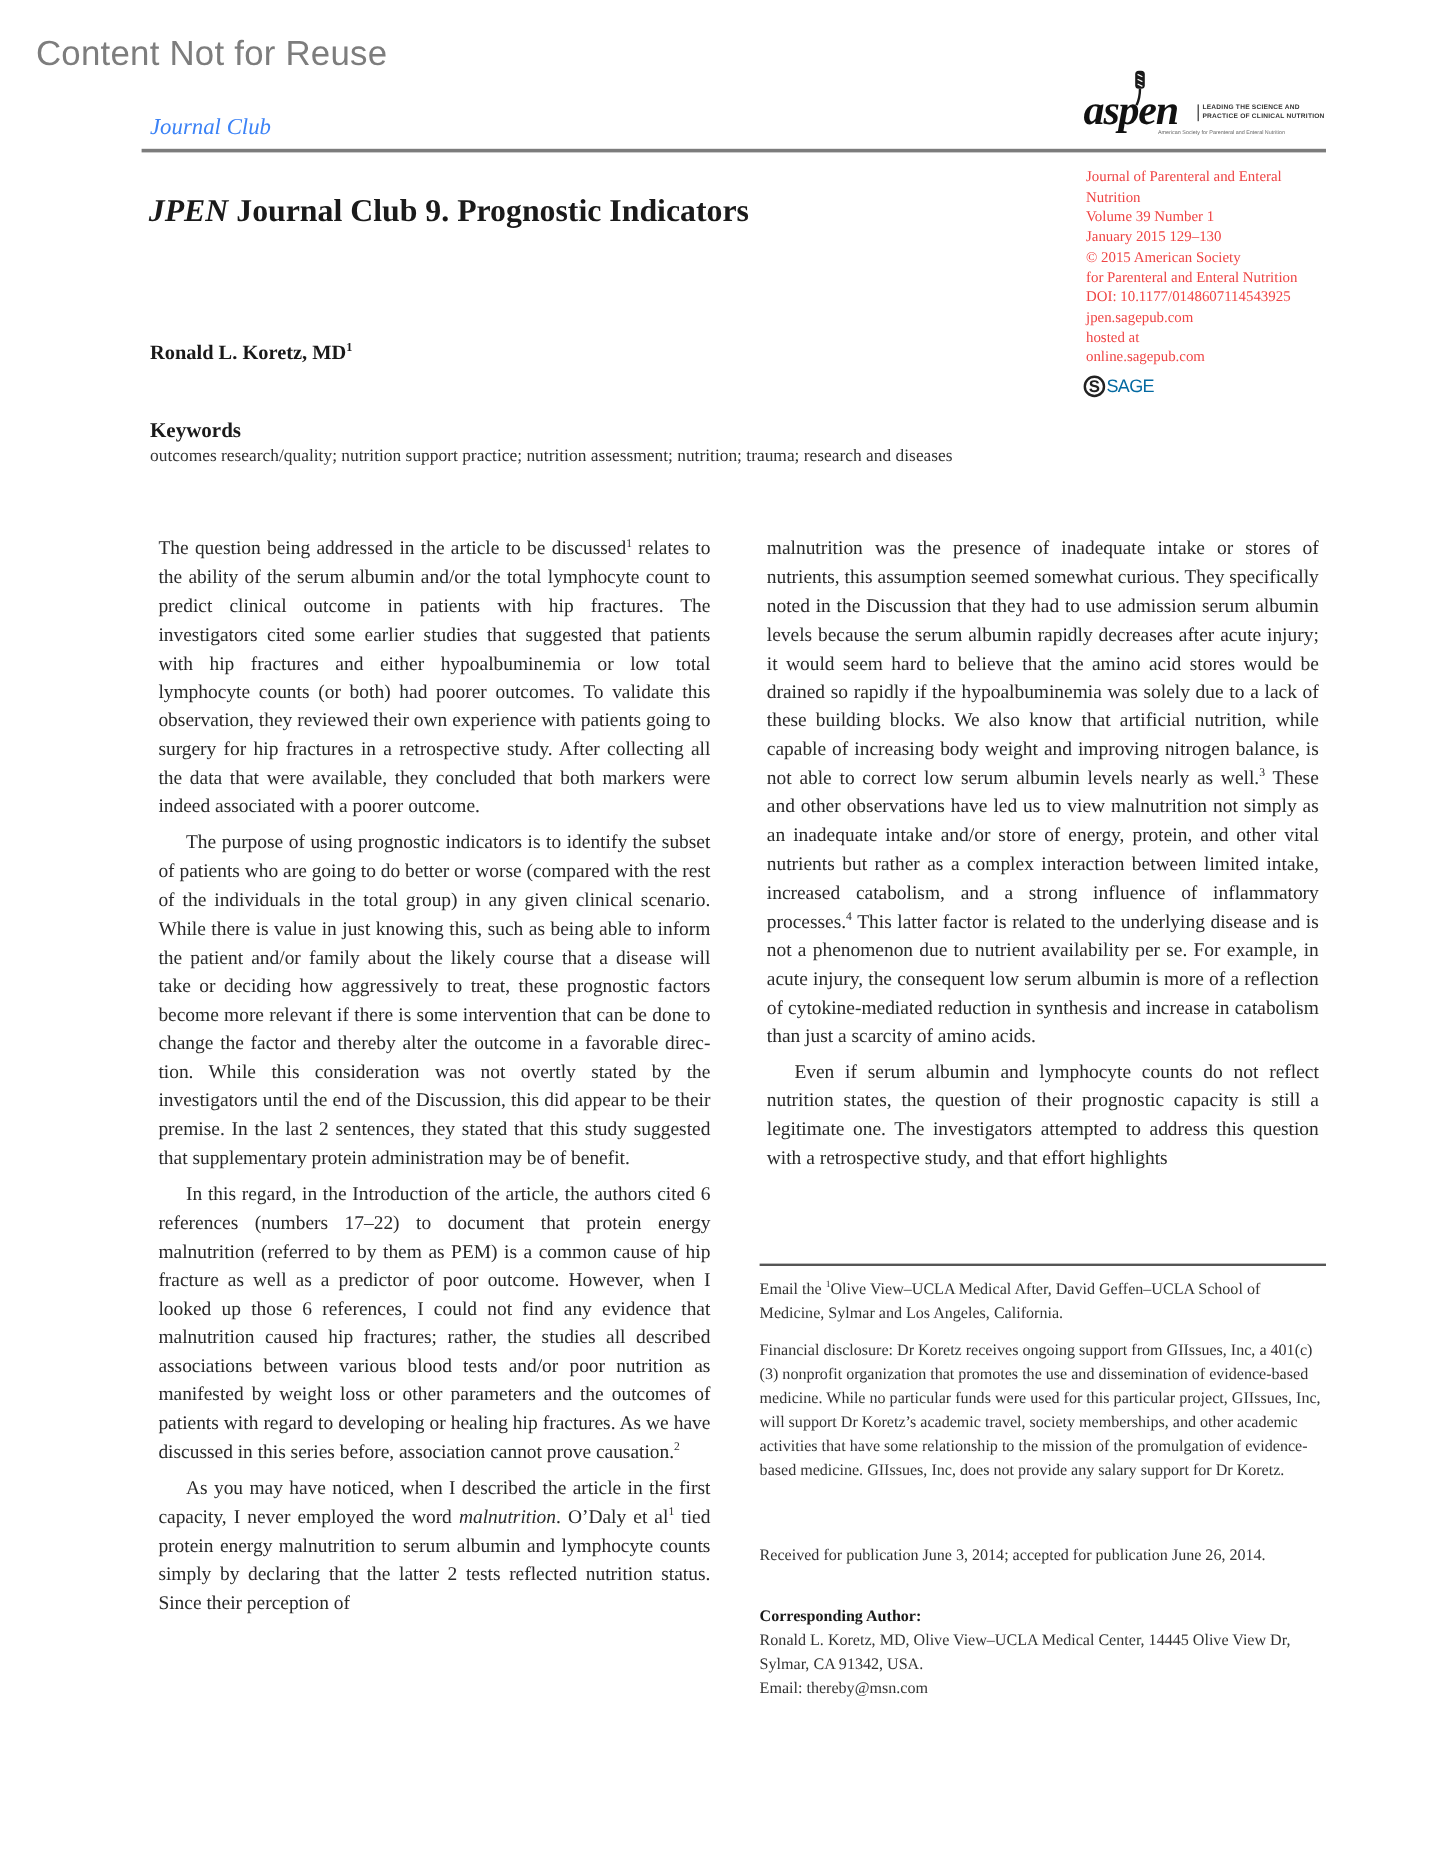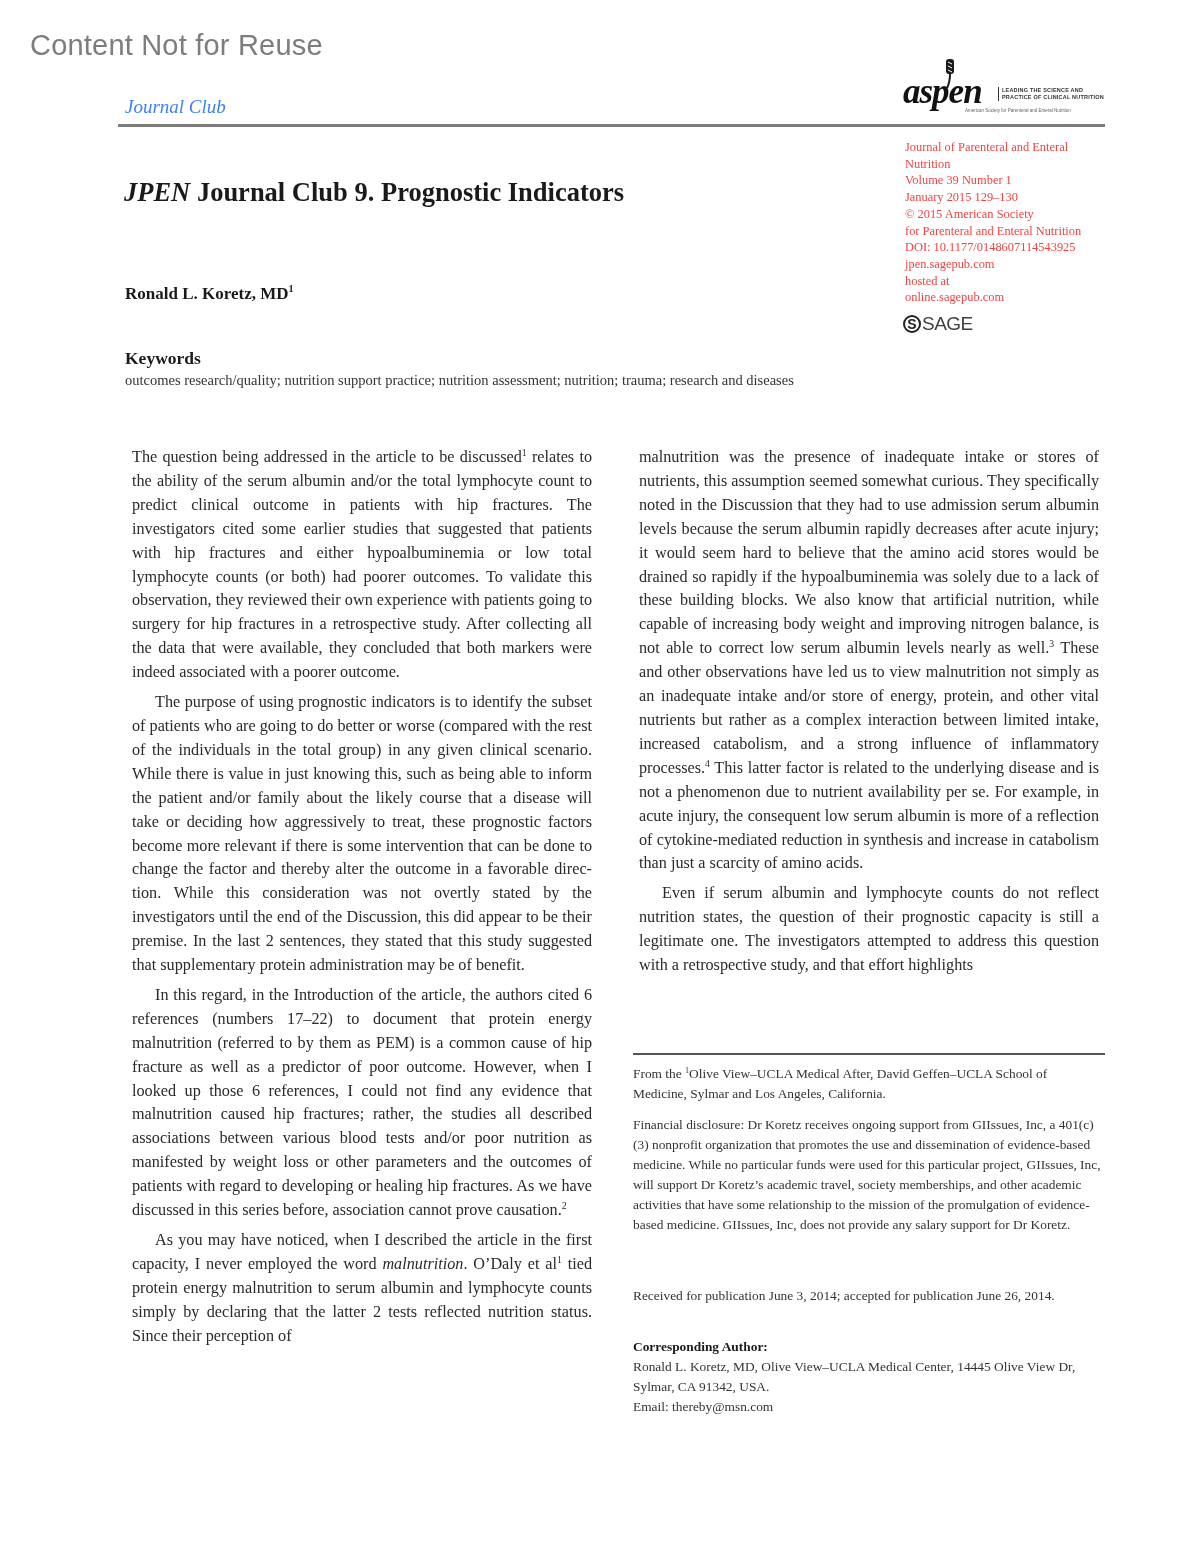--- a/index.html
+++ b/index.html
@@ -9,22 +9,22 @@
   .header-rule { position: absolute; left: 118px; top: 124px; width: 987px; height: 3px; background: #7c7c7c; }
   .logo { position: absolute; left: 903px; top: 58px; width: 205px; height: 62px; }
   .logo .wheat { position: absolute; left: 40px; top: 0; }
   .logo .aspen { position: absolute; left: 0px; top: 14px; font-family: "Liberation Serif", serif; font-style: italic; font-weight: bold; font-size: 35px; color: #111; letter-spacing: -1px; line-height: 40px; }
   .logo .tag { position: absolute; left: 95px; top: 29px; border-left: 1.5px solid #333; padding-left: 3px; font-family: "Liberation Sans", sans-serif; font-weight: bold; font-size: 5.5px; line-height: 7px; color: #333; letter-spacing: 0.2px; }
   .logo .sub { position: absolute; left: 62px; top: 50px; font-family: "Liberation Sans", sans-serif; font-size: 4.5px; color: #666; white-space: nowrap; }
   .meta { position: absolute; left: 905px; top: 139px; width: 210px; font-size: 12.4px; line-height: 16.7px; color: #ef4444; }
   .meta div { white-space: nowrap; }
   .sage { position: absolute; left: 903px; top: 313px; display: flex; align-items: center; }
   .sage .s-circle { width: 18px; height: 18px; border: 2px solid #222; border-radius: 50%; box-sizing: border-box; display: flex; align-items: center; justify-content: center; font-family: "Liberation Sans", sans-serif; font-weight: bold; font-size: 14px; color: #222; line-height: 1; }
-  .sage .s-word { font-family: "Liberation Sans", sans-serif; font-size: 19px; color: #404040; margin-left: 1px; letter-spacing: -0.5px; }
-  .title { position: absolute; left: 124px; top: 160px; font-size: 26.5px; font-weight: bold; color: #1a1a1a; margin-top: 17px; }
+  .sage .s-word { font-family: "Liberation Sans", sans-serif; font-size: 15px; color: #0369a1; margin-left: 1px; letter-spacing: -0.5px; }
+  .title { position: absolute; left: 124px; top: 160px; font-size: 26.5px; font-weight: bold; color: #1a1a1a; }
   .title .it { font-style: italic; }
   .author { position: absolute; left: 125px; top: 284px; font-size: 17px; font-weight: bold; color: #1a1a1a; }
   sup { font-size: 60%; line-height: 0; vertical-align: super; }
   .kw-head { position: absolute; left: 125px; top: 348px; font-size: 17.5px; font-weight: bold; color: #1a1a1a; }
   .kw-body { position: absolute; left: 125px; top: 372px; font-size: 14.5px; color: #333; white-space: nowrap; }
   .col { position: absolute; top: 440px; width: 472px; font-size: 16.2px; line-height: 23.9px; color: #2a2a2a; text-align: justify; hyphens: manual; }
   .col.left { left: 126px; }
   .col.right { left: 633px; }
   .col p { margin: 6px; }
   .col p.indent { text-indent: 23px; }
@@ -91,21 +91,21 @@
   <p class="indent"><span>As you may have noticed, when I described the article in the first capacity, I never employed the word </span><em>malnutrition</em><span>. O’Daly et al</span><sup>1</sup><span> tied protein energy malnutrition to serum albu­min and lymphocyte counts simply by declaring that the latter 2 tests reflected nutrition status. Since their perception of</span></p>
 </div>
 
 <div class="col right">
   <p><span>malnutrition was the presence of inadequate intake or stores of nutrients, this assumption seemed somewhat curious. They specifically noted in the Discussion that they had to use admis­sion serum albumin levels because the serum albumin rapidly decreases after acute injury; it would seem hard to believe that the amino acid stores would be drained so rapidly if the hypo­albuminemia was solely due to a lack of these building blocks. We also know that artificial nutrition, while capable of increas­ing body weight and improving nitrogen balance, is not able to correct low serum albumin levels nearly as well.</span><sup>3</sup><span> These and other observations have led us to view malnutrition not simply as an inadequate intake and/or store of energy, protein, and other vital nutrients but rather as a complex interaction between limited intake, increased catabolism, and a strong influence of inflammatory processes.</span><sup>4</sup><span> This latter factor is related to the underlying disease and is not a phenomenon due to nutrient availability per se. For example, in acute injury, the consequent low serum albumin is more of a reflection of cytokine-medi­ated reduction in synthesis and increase in catabolism than just a scarcity of amino acids.</span></p>
   <p class="indent">Even if serum albumin and lymphocyte counts do not reflect nutrition states, the question of their prognostic capacity is still a legitimate one. The investigators attempted to address this question with a retrospective study, and that effort highlights</p>
 </div>
 
 <div class="foot-rule"></div>
 
-<div class="foot f1"><span>From the </span><sup>1</sup><span>Olive View–UCLA Medical After, David Geffen–UCLA School of Medicine, Sylmar and Los Angeles, California.</span></div>
+<div class="foot f1"><span>Email the </span><sup>1</sup><span>Olive View–UCLA Medical After, David Geffen–UCLA School of Medicine, Sylmar and Los Angeles, California.</span></div>
 
 <div class="foot f2">Financial disclosure: Dr Koretz receives ongoing support from GIIssues, Inc, a 401(c)(3) nonprofit organization that promotes the use and dissemination of evidence-based medicine. While no particular funds were used for this particular project, GIIssues, Inc, will support Dr Koretz’s academic travel, society memberships, and other academic activities that have some relationship to the mission of the promulgation of evidence-based medicine. GIIssues, Inc, does not provide any salary support for Dr Koretz.</div>
 
 <div class="foot f3">Received for publication June 3, 2014; accepted for publication June 26, 2014.</div>
 
 <div class="foot f4">
   <b>Corresponding Author:</b><br>
   <span>Ronald L. Koretz, MD, Olive View–UCLA Medical Center, 14445 Olive View Dr, Sylmar, CA 91342, USA.</span><br>
   <span>Email: </span><span>thereby@msn.com</span>
 </div>

